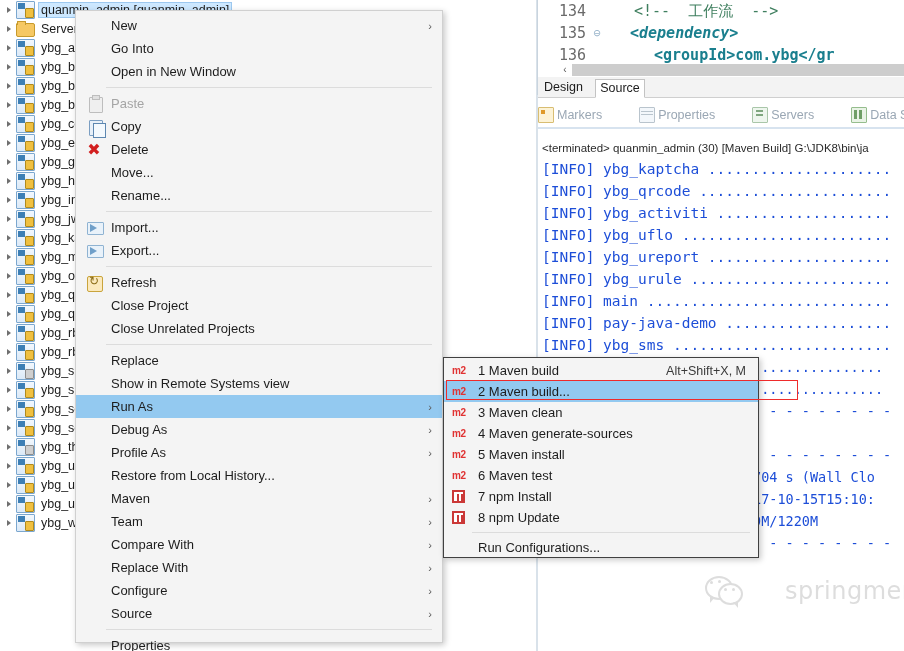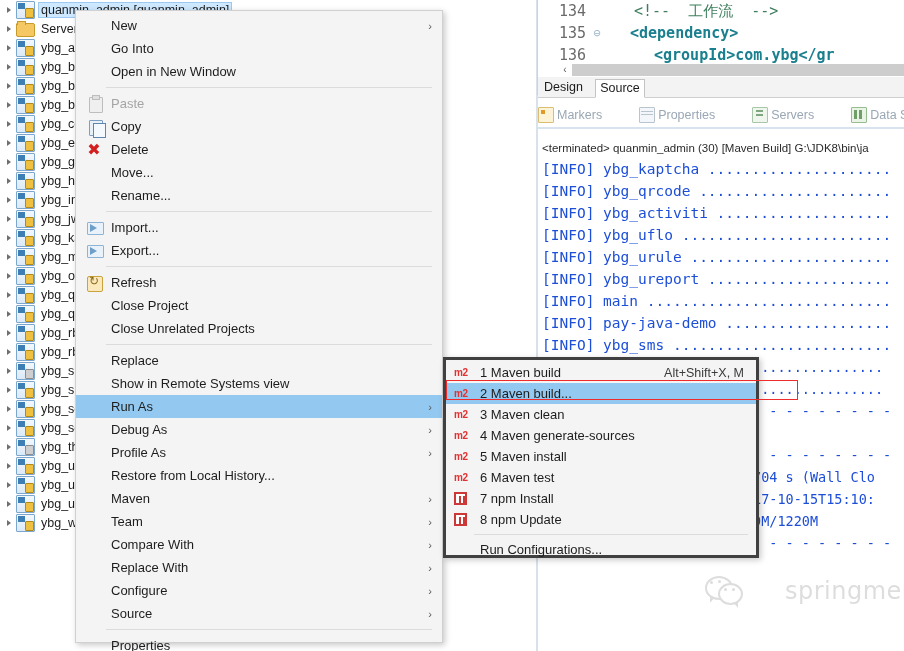--- a/index.html
+++ b/index.html
@@ -332,21 +332,21 @@
     content: "↻"; position: absolute; left: 1px; top: -3px;
     font-size: 12px; color: #8a6b15;
   }
 
   
   #sub-menu {
     position: absolute;
     left: 443px; top: 357px;
     width: 316px; height: 201px;
     background: #f4f4f4;
-    border: 3px solid #404040;
+    border: 1px solid #404040;
     box-shadow: 2px 2px 6px rgba(0,0,0,0.22);
     box-sizing: border-box;
     padding: 2px 0;
   }
   .smi {
     position: relative;
     height: 21px;
     display: flex;
     align-items: center;
     font-size: 13px;
@@ -594,21 +594,21 @@
         <div class="tree-icon ic-proj"></div>
         <span class="tree-label">ybg_weixin</span>
       </div>
     </div>
 
   <div id="pane-sep"></div>
   <div id="pane-sep2"></div>
 
   <div id="editor">
       <div class="code-line"><span class="gutter">134</span><span class="fold"></span><span class="code-txt cmt" style="padding-left: 30px;">&lt;!--  工作流  --&gt;</span></div>
-      <div class="code-line"><span class="gutter">135</span><span class="fold">⊖</span><span class="code-txt tag" style="padding-left: 26px;">&lt;dependency&gt;</span></div>
+      <div class="code-line"><span class="gutter">135</span><span class="fold">⊖</span><span class="code-txt tag" style="padding-left: 26px; font-style: italic;">&lt;dependency&gt;</span></div>
       <div class="code-line"><span class="gutter">136</span><span class="fold"></span><span class="code-txt tag" style="padding-left: 50px;">&lt;groupId&gt;com.ybg&lt;/gr</span></div>
       <div class="code-line"><span class="gutter">137</span><span class="fold"></span><span class="code-txt tag" style="padding-left: 50px;">&lt;artifactId&gt;ybg_acti</span></div>
     </div>
 
   <div id="editor-hscroll">
     <div class="arrow">‹</div>
     <div class="thumb"></div>
   </div>
 
   <div id="editor-tabs">
@@ -636,22 +636,22 @@
     </div>
   <div id="views-underline"></div>
 
   <div id="console">
     <div id="console-head">&lt;terminated&gt; quanmin_admin (30) [Maven Build] G:\JDK8\bin\ja</div>
     <div id="console-body">
         <div class="con-line">[INFO] ybg_kaptcha .....................</div>
         <div class="con-line">[INFO] ybg_qrcode ......................</div>
         <div class="con-line">[INFO] ybg_activiti ....................</div>
         <div class="con-line">[INFO] ybg_uflo ........................</div>
+        <div class="con-line">[INFO] ybg_ureport .....................</div>
         <div class="con-line">[INFO] ybg_urule .......................</div>
-        <div class="con-line">[INFO] ybg_ureport .....................</div>
         <div class="con-line">[INFO] main ............................</div>
         <div class="con-line">[INFO] pay-java-demo ...................</div>
         <div class="con-line">[INFO] ybg_sms .........................</div>
         <div class="con-line small" style="padding-left: 215px;">................</div>
         <div class="con-line small" style="padding-left: 215px;">................</div>
         <div class="con-line small" style="padding-left: 215px;">- - - - - - - - -</div>
         <div class="con-line small" style="padding-left: 215px;"></div>
         <div class="con-line small" style="padding-left: 215px;">- - - - - - - - -</div>
         <div class="con-line small" style="padding-left: 215px;">704 s (Wall Clo</div>
         <div class="con-line small" style="padding-left: 215px;">17-10-15T15:10:</div>

